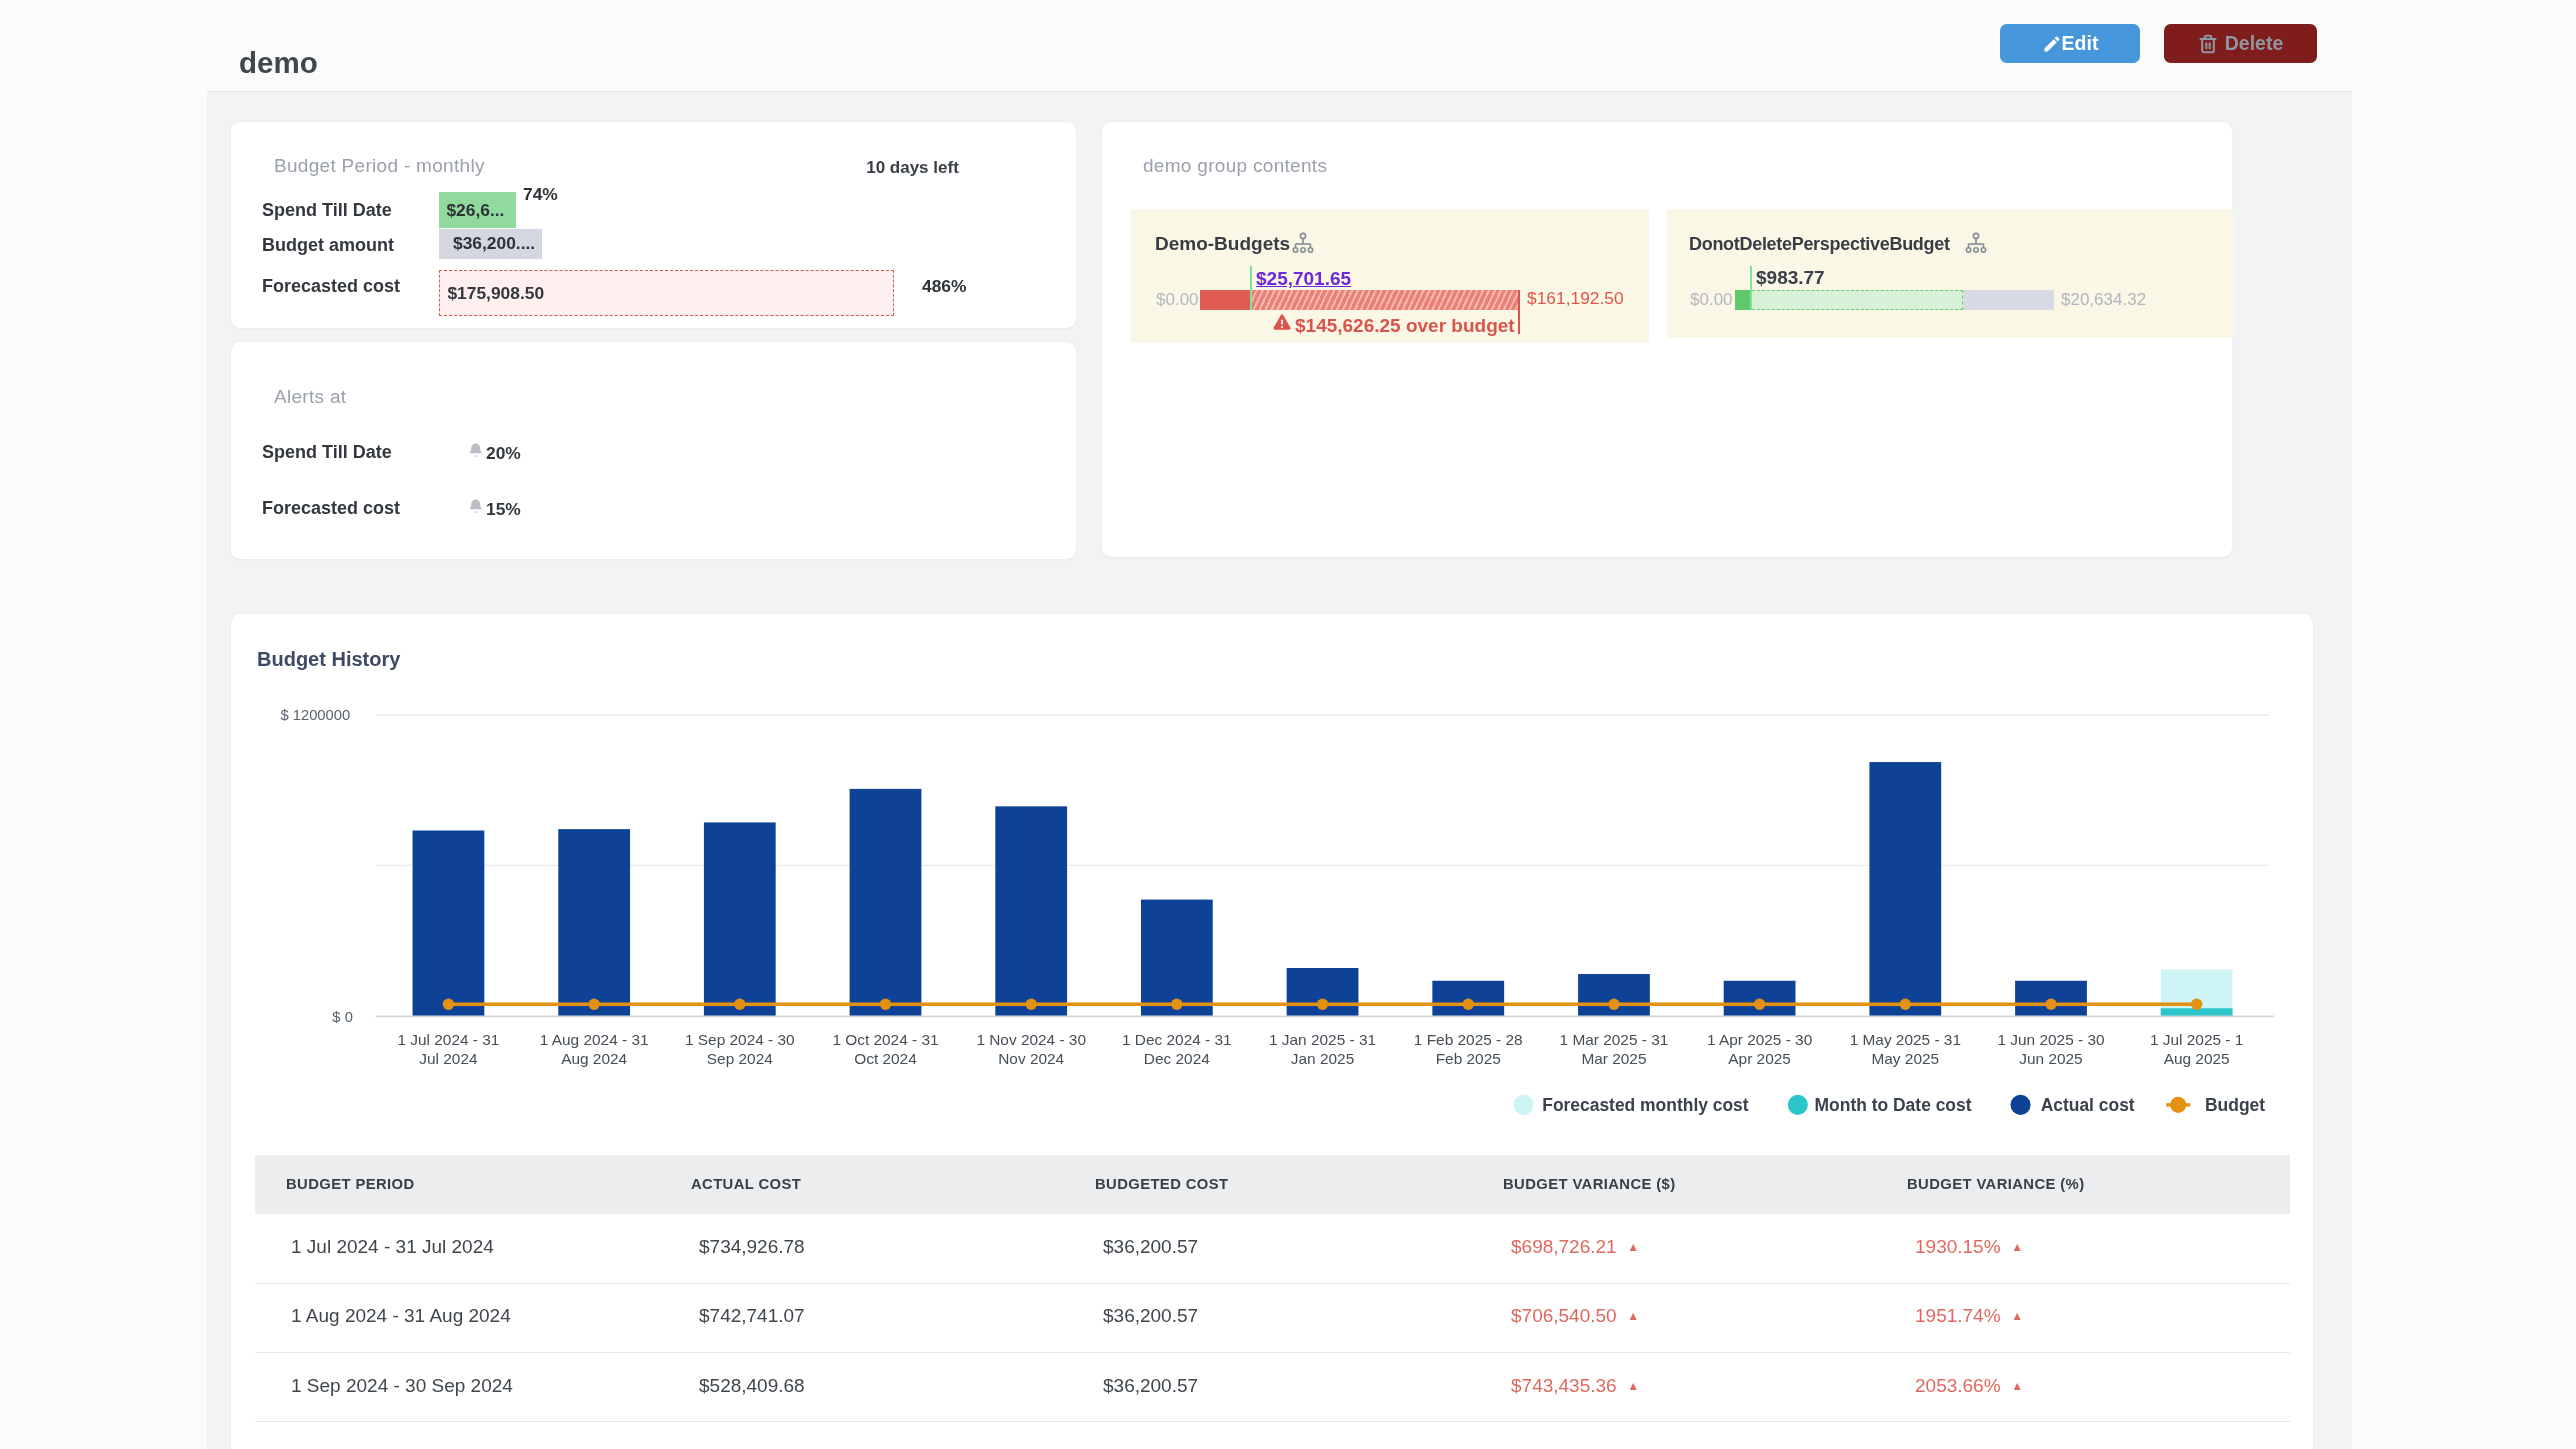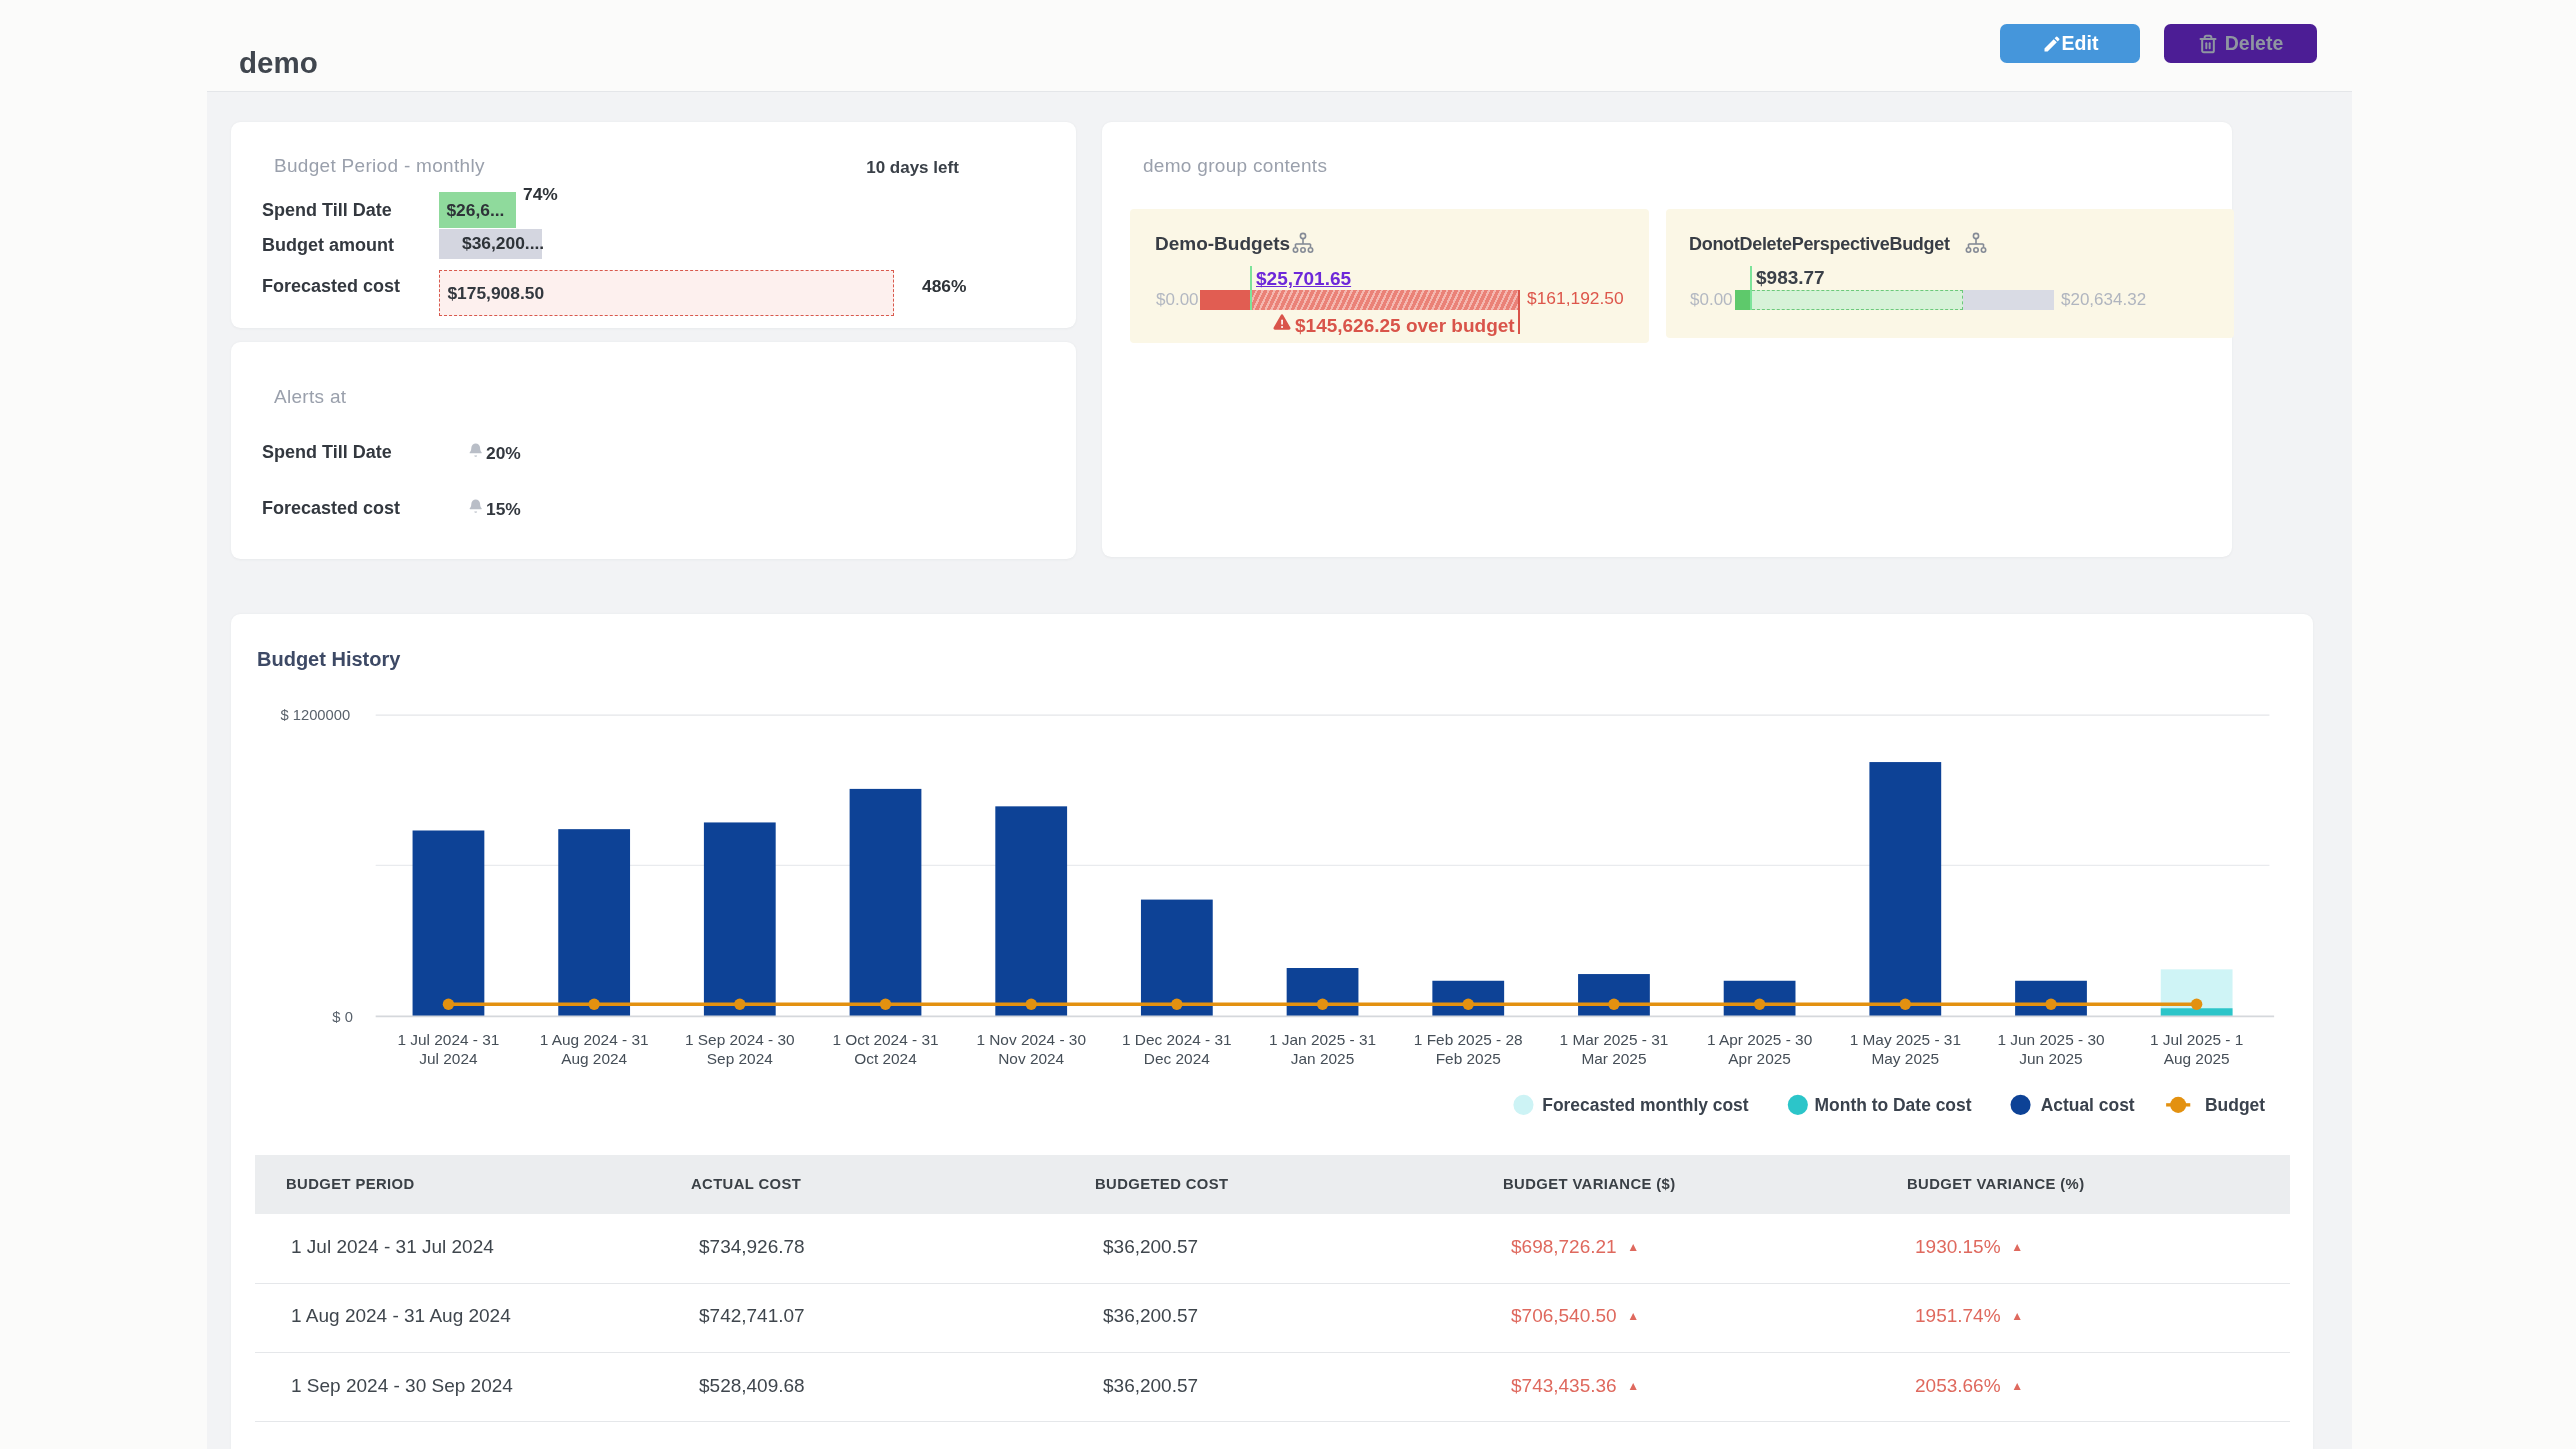--- a/index.html
+++ b/index.html
@@ -20,42 +20,42 @@
   <div class="abs" style="left:207px; top:91px; width:2145px; height:1.3px; background:#e4e6e9;"></div>
   <div class="abs" style="left:239px; top:47px; font-size:29.5px; font-weight:700; color:#40464e; line-height:31px;">demo</div>
 
   <div class="abs" style="left:2000px; top:24px; width:140px; height:39px; background:#4596db; border-radius:6.7px; display:flex; align-items:center; justify-content:center; ">
     <svg width="20" height="20" viewBox="0 0 24 24" fill="#ffffff">
         <path d="M3 17.25V21h3.75L17.81 9.94l-3.75-3.75L3 17.25zM20.71 7.04a1 1 0 0 0 0-1.41l-2.34-2.34a1 1 0 0 0-1.41 0l-1.83 1.83 3.75 3.75 1.83-1.83z"></path>
       </svg>
     <span style="color:#fff; font-size:19.5px; font-weight:600;">Edit</span>
   </div>
 
-  <div class="abs" style="left:2164px; top:24px; width:153px; height:39px; background:#4c1d95; border-radius:6.7px; display:flex; align-items:center; justify-content:center; gap:7px;">
+  <div class="abs" style="left:2164px; top:24px; width:153px; height:39px; background:#7f1d1d; border-radius:6.7px; display:flex; align-items:center; justify-content:center; gap:7px;">
     <svg width="20" height="20" viewBox="0 0 24 24" fill="none" stroke="#8f96a1" stroke-width="2.4" stroke-linecap="round" stroke-linejoin="round">
         <path d="M3 6h18"></path>
         <path d="M19 6v14a2 2 0 0 1-2 2H7a2 2 0 0 1-2-2V6"></path>
         <path d="M8 6V4a2 2 0 0 1 2-2h4a2 2 0 0 1 2 2v2"></path>
         <line x1="10" y1="11" x2="10" y2="17"></line>
         <line x1="14" y1="11" x2="14" y2="17"></line>
       </svg>
     <span style="color:#8f96a1; font-size:19.5px; font-weight:700;">Delete</span>
   </div>
 
   <div class="card" style="left:231px; top:122px; width:845px; height:206px;"></div>
   <div class="abs seclabel" style="left:262px; top:155px;">Budget Period - monthly</div>
   <div class="abs" style="left:812px; top:158px; width:201px; text-align:center; font-size:17px; font-weight:600; color:#3a4048; line-height:19.5px;">10 days left</div>
   <div class="abs rowlabel" style="left:262px; top:200px;">Spend Till Date</div>
   <div class="abs" style="left:439px; top:192px; width:77px; height:36px; background:#8fda9c; display:flex; align-items:center;">
       <span style="margin-left:7.4px; font-size:17.4px; font-weight:600; color:#2e3338;">$26,6...</span>
     </div>
   <div class="abs" style="left:523px; top:184px; font-size:17.4px; font-weight:600; color:#2e3338;">74%</div>
   <div class="abs rowlabel" style="left:262px; top:235px;text-align:center;">Budget amount</div>
   <div class="abs" style="left:439px; top:229px; width:103px; height:29.5px; background:#d4d6e0; display:flex; align-items:center;">
-      <span style="margin-left:23px; font-size:17.4px; font-weight:600; color:#2e3338;">$36,200....</span>
+      <span style="margin-left:14px; font-size:17.4px; font-weight:600; color:#2e3338;">$36,200....</span>
     </div>
   <div class="abs rowlabel" style="left:262px; top:276px;">Forecasted cost</div>
   <div class="abs" style="left:439px; top:262px; width:455px; height:46px; background:#fdf0ee; border:1.3px dashed #d8594d; display:flex; align-items:center;margin-top:8px;">
       <span style="margin-left:7.4px; font-size:17.4px; font-weight:600; color:#33383f;">$175,908.50</span>
     </div>
   <div class="abs" style="left:922px; top:276px; font-size:17.4px; font-weight:600; color:#2e3338;">486%</div>
 
   <div class="card" style="left:231px; top:342px; width:845px; height:217px;"></div>
   <div class="abs seclabel" style="left:262px; top:386px;">Alerts at</div>
   <div class="abs rowlabel" style="left:262px; top:442px;">Spend Till Date</div>

